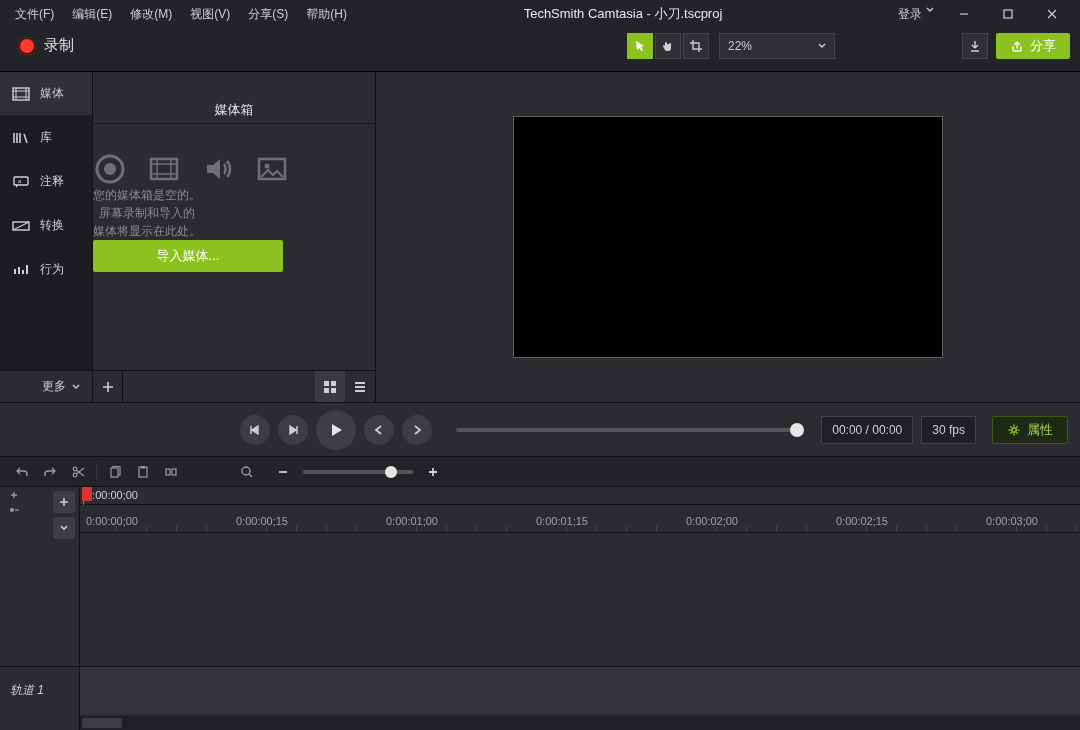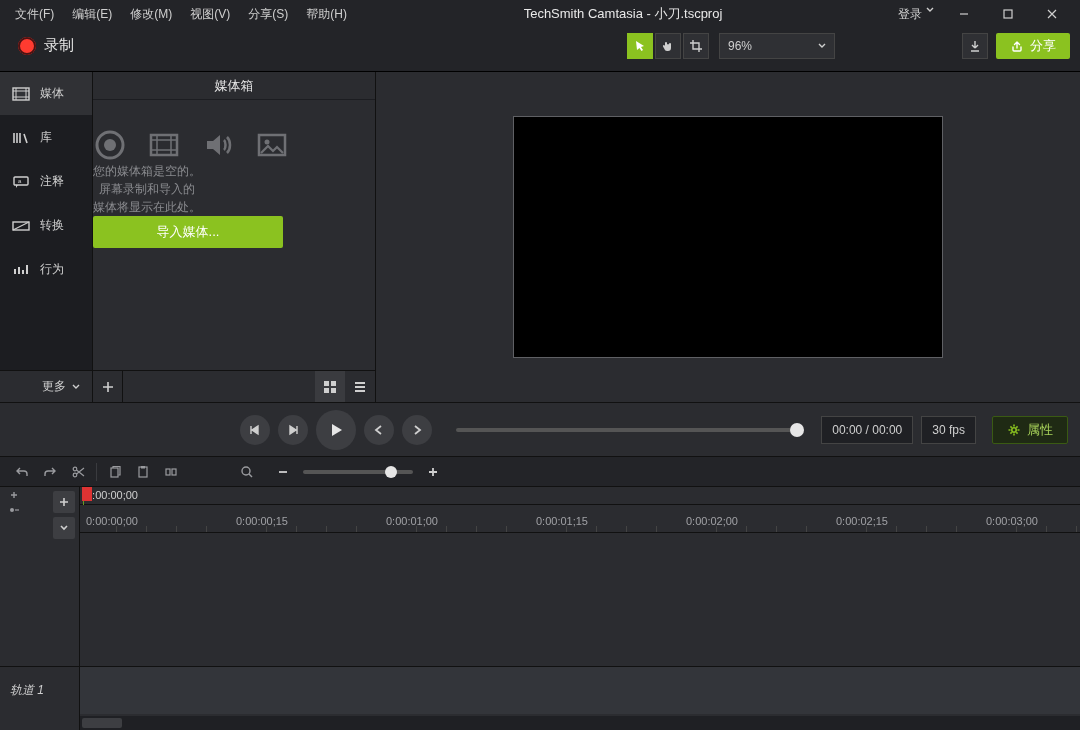--- a/index.html
+++ b/index.html
@@ -29,21 +29,21 @@
 
 
 .workspace { display:flex; height:330px; }
 .side { width:92px; background:#1c1d21; display:flex; flex-direction:column; }
 .side-item { height:44px; display:flex; align-items:center; gap:10px; padding:0 12px; color:#cfcfcf; border-bottom:1px solid #1c1d21; cursor:default; }
 .side-item.active { background:#303135; }
 .side-item .si-icon { width:18px; display:flex; justify-content:center; }
 .side-more { margin-top:auto; height:32px; background:#2b2c30; display:flex; align-items:center; justify-content:flex-end; padding-right:12px; color:#cfcfcf; border-top:1px solid #111; }
 
 .panel { width:284px; background:#2b2c30; border-left:1px solid #111; border-right:1px solid #111; display:flex; flex-direction:column; }
-.panel-head { height:28px; display:flex; align-items:center; justify-content:center; color:#e6e6e6; font-size:13px; background:#2b2c30; border-bottom:1px solid #1c1d21; }
+.panel-head { height:28px; display:flex; align-items:center; justify-content:center; color:#e6e6e6; font-size:13px; background:#2b2c30; border-bottom:1px solid #1c1d21;margin-top:24px; }
 .panel-body { flex:1; display:flex; flex-direction:column; align-items:flex-start; justify-content:flex-start; padding-top:28px; }
 .empty-icons { display:flex; gap:20px; color:#6f7074; }
 .empty-text { color:#8a8b8f; text-align:center; line-height:1.5; font-size:12px; }
 .import-btn { width:190px; height:32px; background:#8bc220; color:#fff; display:flex; align-items:center; justify-content:center; border-radius:2px; font-size:13px; }
 .panel-foot { height:32px; background:#2b2c30; border-top:1px solid #111; display:flex; align-items:center; }
 .panel-foot .pf-add { width:30px; height:32px; display:flex; align-items:center; justify-content:center; border-right:1px solid #111; }
 .panel-foot .pf-spacer { flex:1; }
 .panel-foot .pf-view { width:30px; height:32px; display:flex; align-items:center; justify-content:center; }
 .panel-foot .pf-view.active { background:#3a3b3f; }
 
@@ -148,21 +148,21 @@
             <path d="M4 7V4a1 1 0 012 0v2a1 1 0 012 0v-1a1 1 0 012 0v4c0 2-1 3-3 3H6c-1.5 0-2-1-2.7-2.3L2 7.5A1 1 0 013.5 6.3z" fill="#cfcfcf"></path>
           </svg>
         </div>
       <div class="tb-btn">
           <svg width="14" height="14" viewBox="0 0 14 14">
             <path d="M4 1v9h9M1 4h9v9" fill="none" stroke="#cfcfcf" stroke-width="1.4"></path>
           </svg>
         </div>
     </div>
     <div class="zoom-select">
-      <span>96%</span>
+      <span>22%</span>
       <svg width="8" height="8" viewBox="0 0 8 8">
           <path d="M1 2l3 3 3-3" fill="none" stroke="#cfcfcf" stroke-width="1.4"></path>
         </svg>
     </div>
     <div class="tb-right">
       <div class="dl-btn">
           <svg width="14" height="14" viewBox="0 0 14 14">
             <path d="M7 2v7m0 0l-3-3m3 3l3-3M3 12h8" fill="none" stroke="#cfcfcf" stroke-width="1.4"></path>
           </svg>
         </div>

